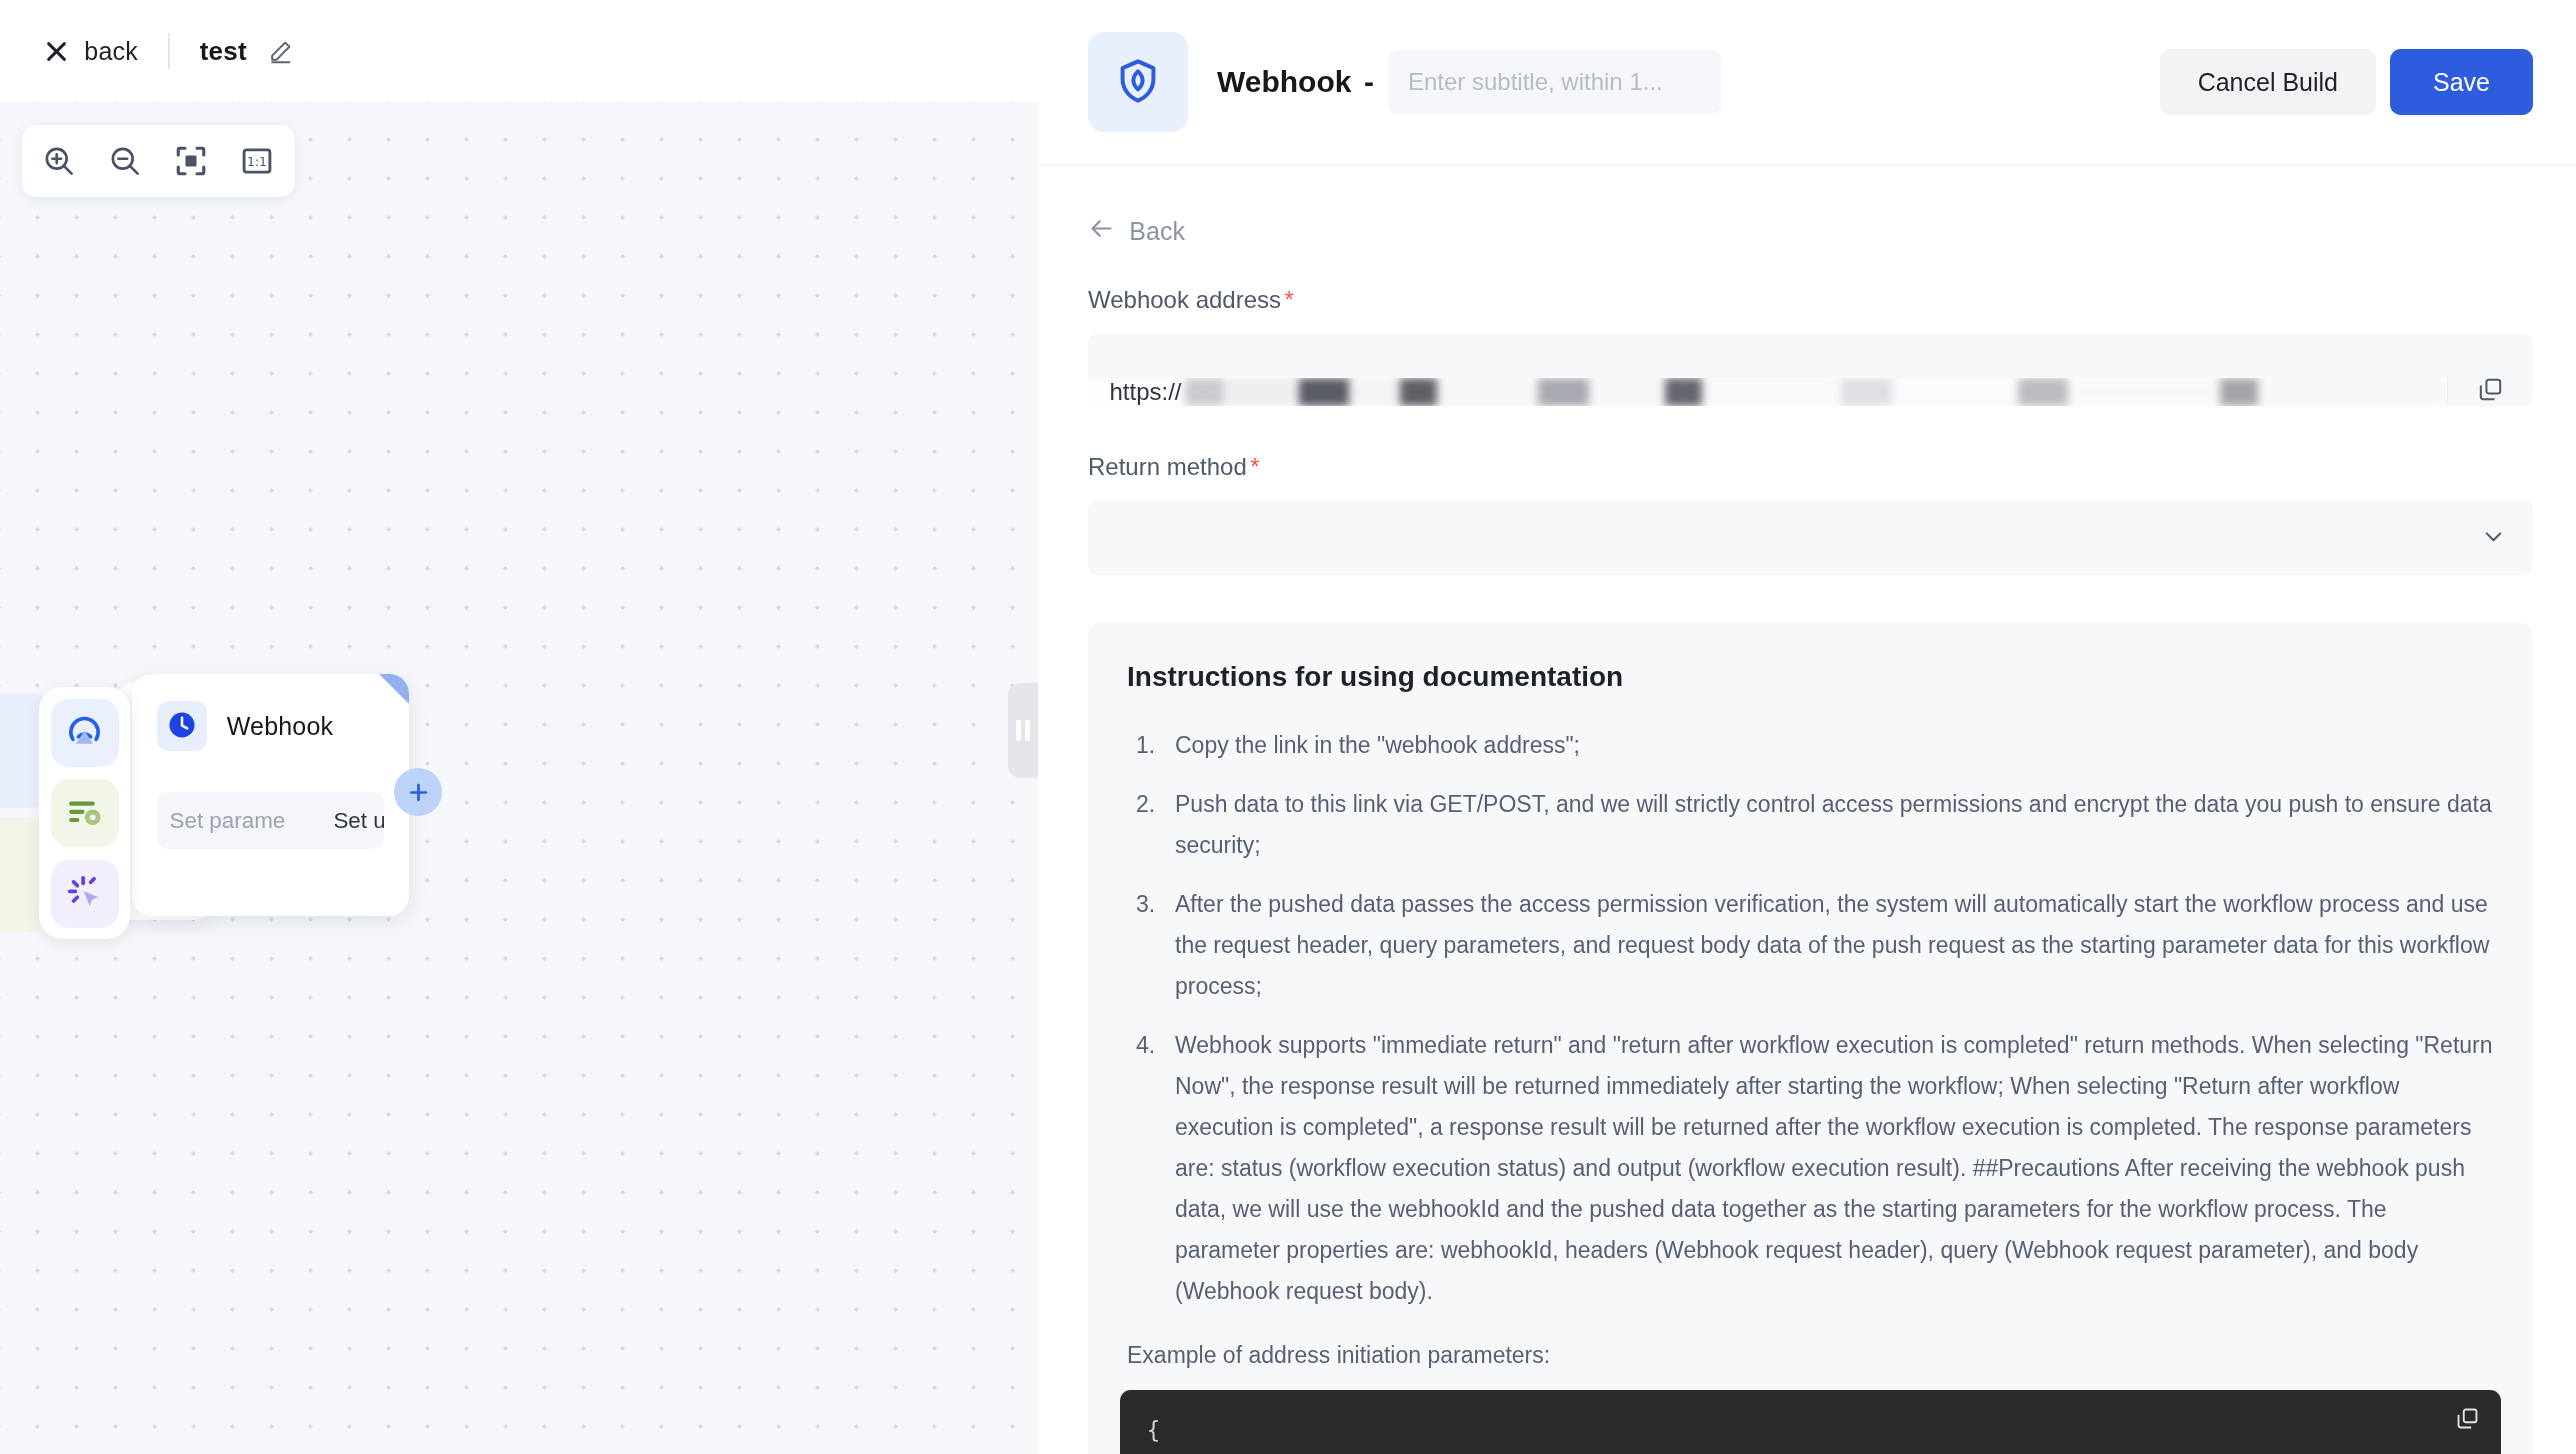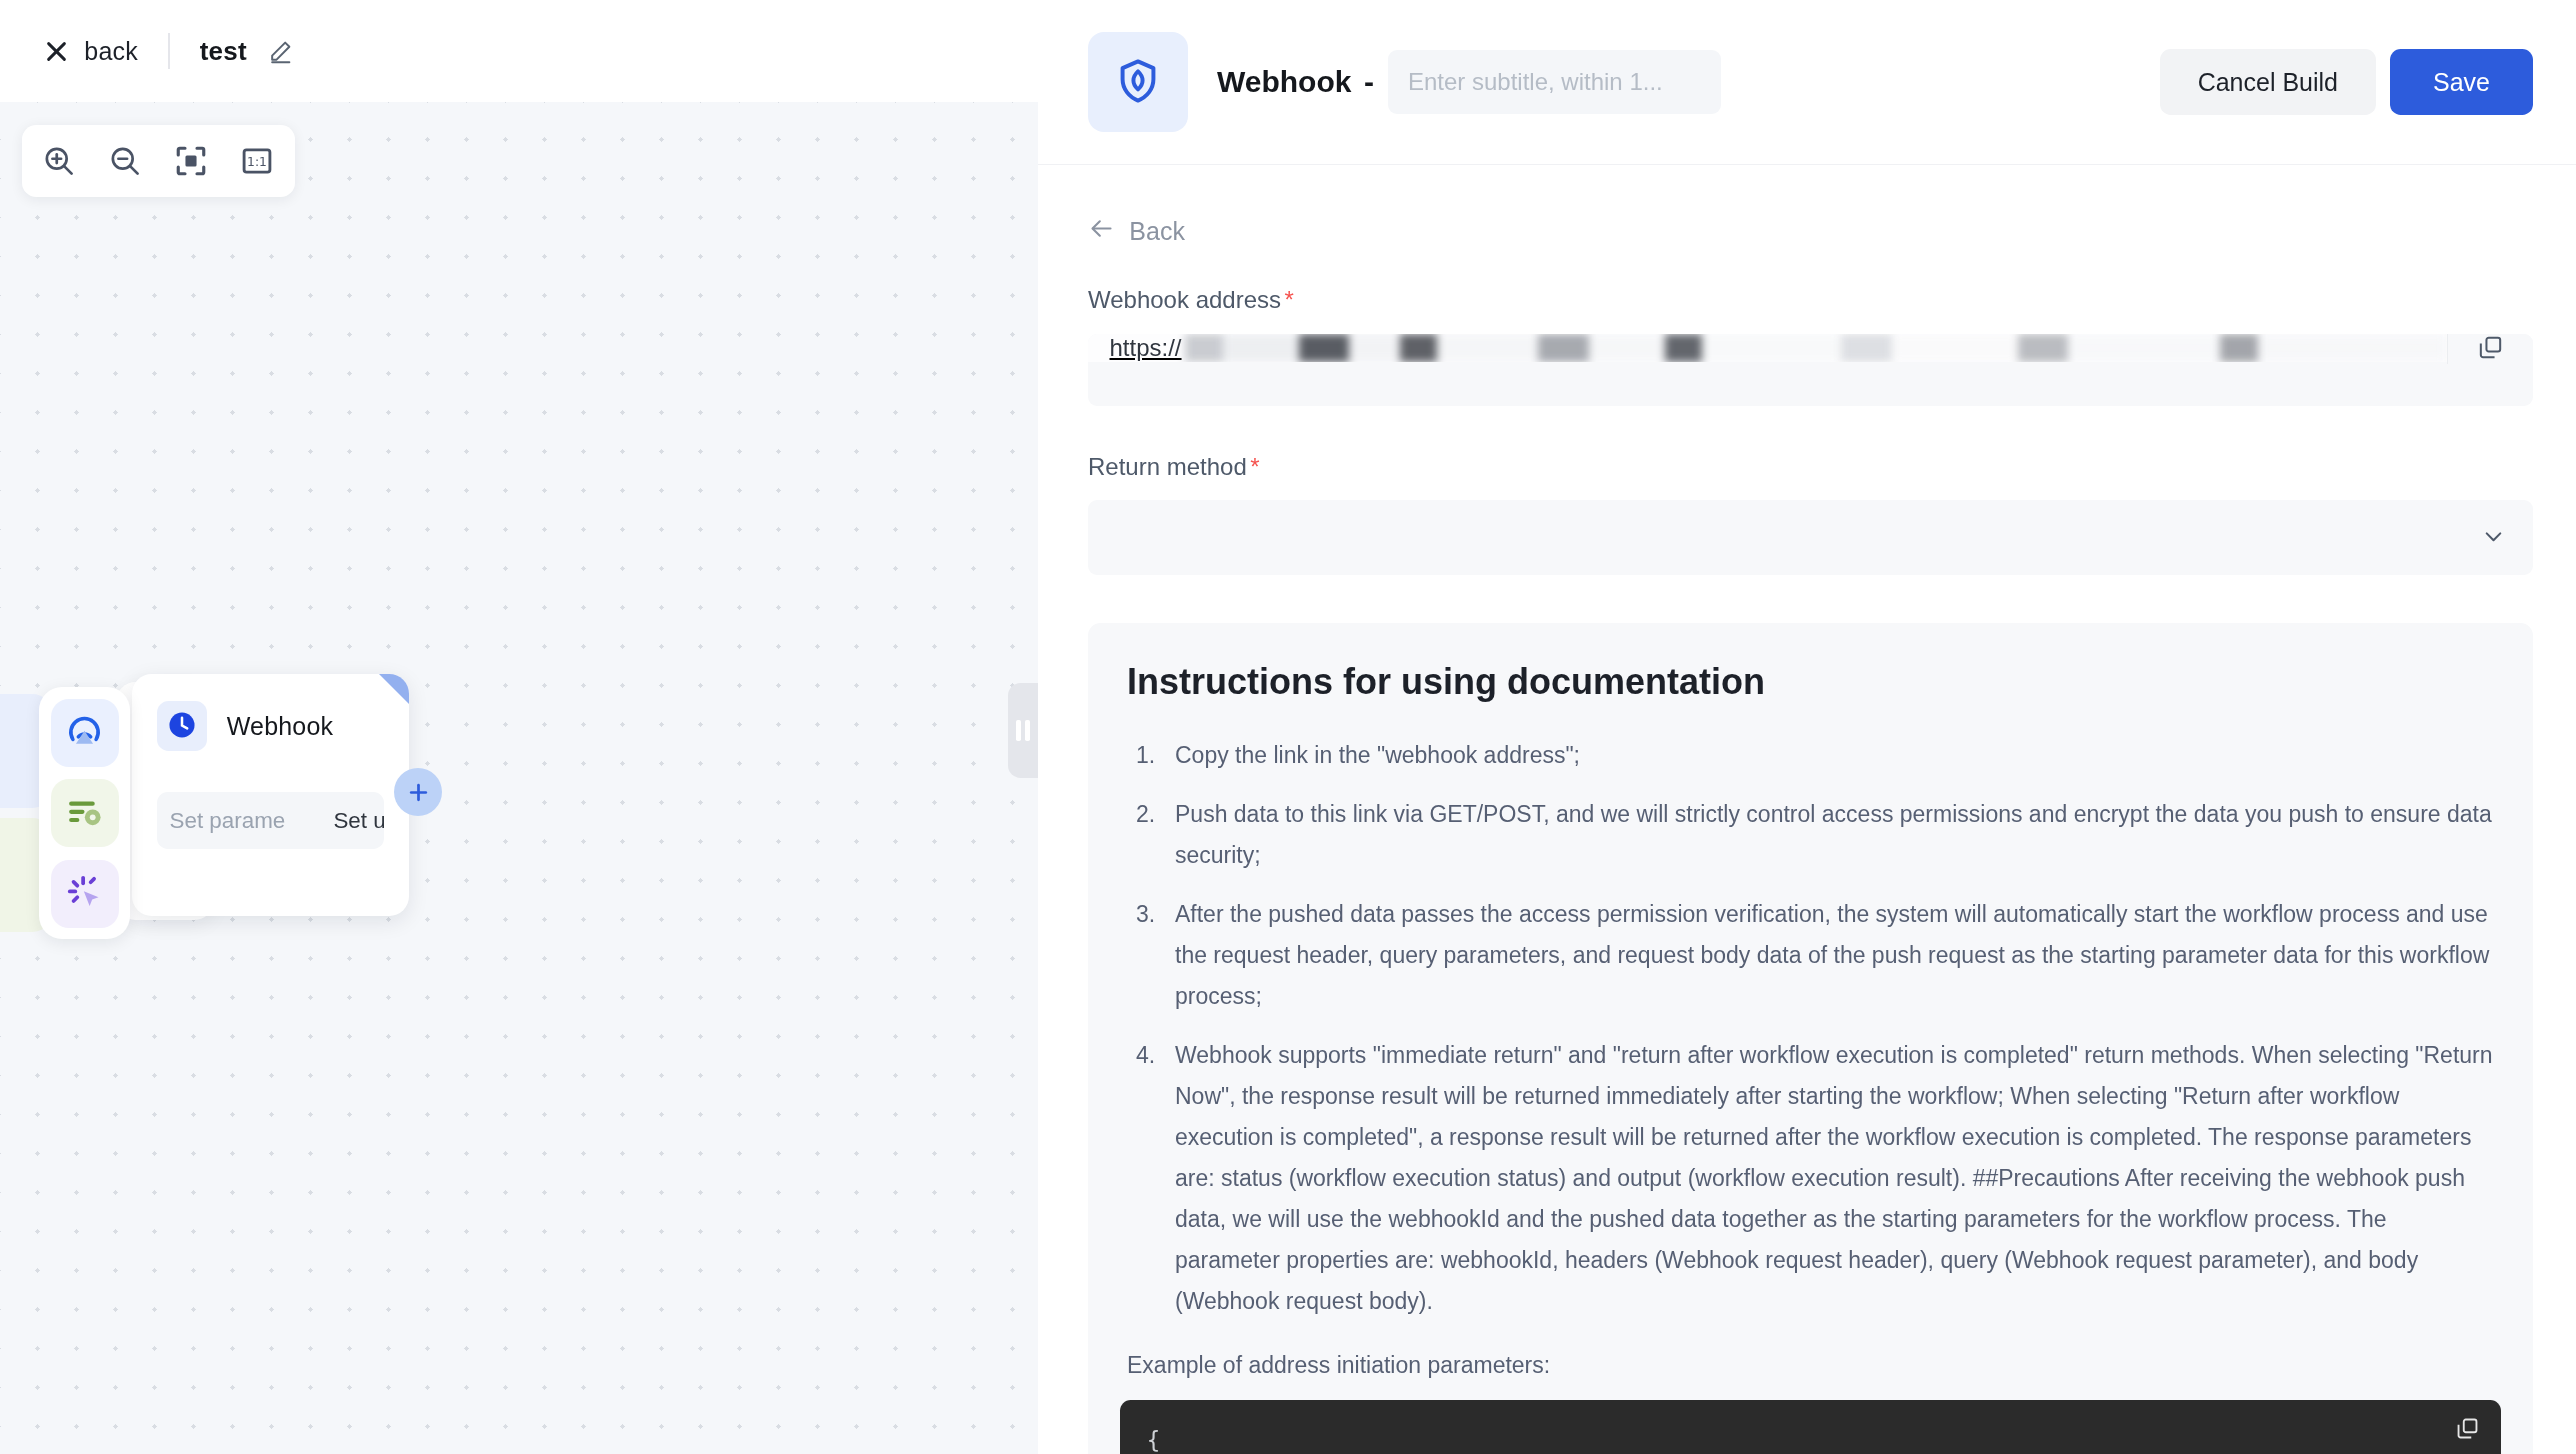--- a/index.html
+++ b/index.html
@@ -213,27 +213,26 @@
     font-size: 25px; color: #8b93a1; cursor: pointer;
     margin-bottom: 38px;
   }
   .field-label {
     font-size: 24px; color: #4e5969;
     margin-bottom: 19.7px;
   }
   .req { color: #f5534f; margin-left: 3.6px; }
 
   .url-row {
-    display: flex; align-items: flex-start;
+    display: flex; align-items: flex-end;
     height: 72px;
     background: #f7f8fa;
     border-radius: 9px;
     margin-bottom: 47px;
     overflow: hidden;
-    text-decoration: underline;
   }
   .url-value {
     flex: 1 1 auto;
     display: flex; align-items: center;
     padding: 0 21.5px;
     font-size: 24px; color: #30363f;
     white-space: nowrap; overflow: hidden;
     position: relative;
     background: #fdfdfe;
   }
@@ -281,21 +280,21 @@
   .select-value { font-size: 25px; color: #1d2129; }
   .select-caret { margin-left: auto; }
 
   .doc-box {
     background: #f7f8fa;
     border-radius: 12.5px;
     padding: 38px 39px 0 39px;
     height: 100%;
   }
   .doc-title {
-    font-size: 36px; font-weight: 700; color: #1d2129;
+    font-size: 28px; font-weight: 700; color: #1d2129;
     margin-bottom: 32px;
   }
   .doc-list { list-style: none; counter-reset: dl; }
   .doc-list li {
     counter-increment: dl;
     position: relative;
     padding-left: 48px;
     font-size: 23px; line-height: 1.78; color: #565f73;
     margin-bottom: 18px;
   }

